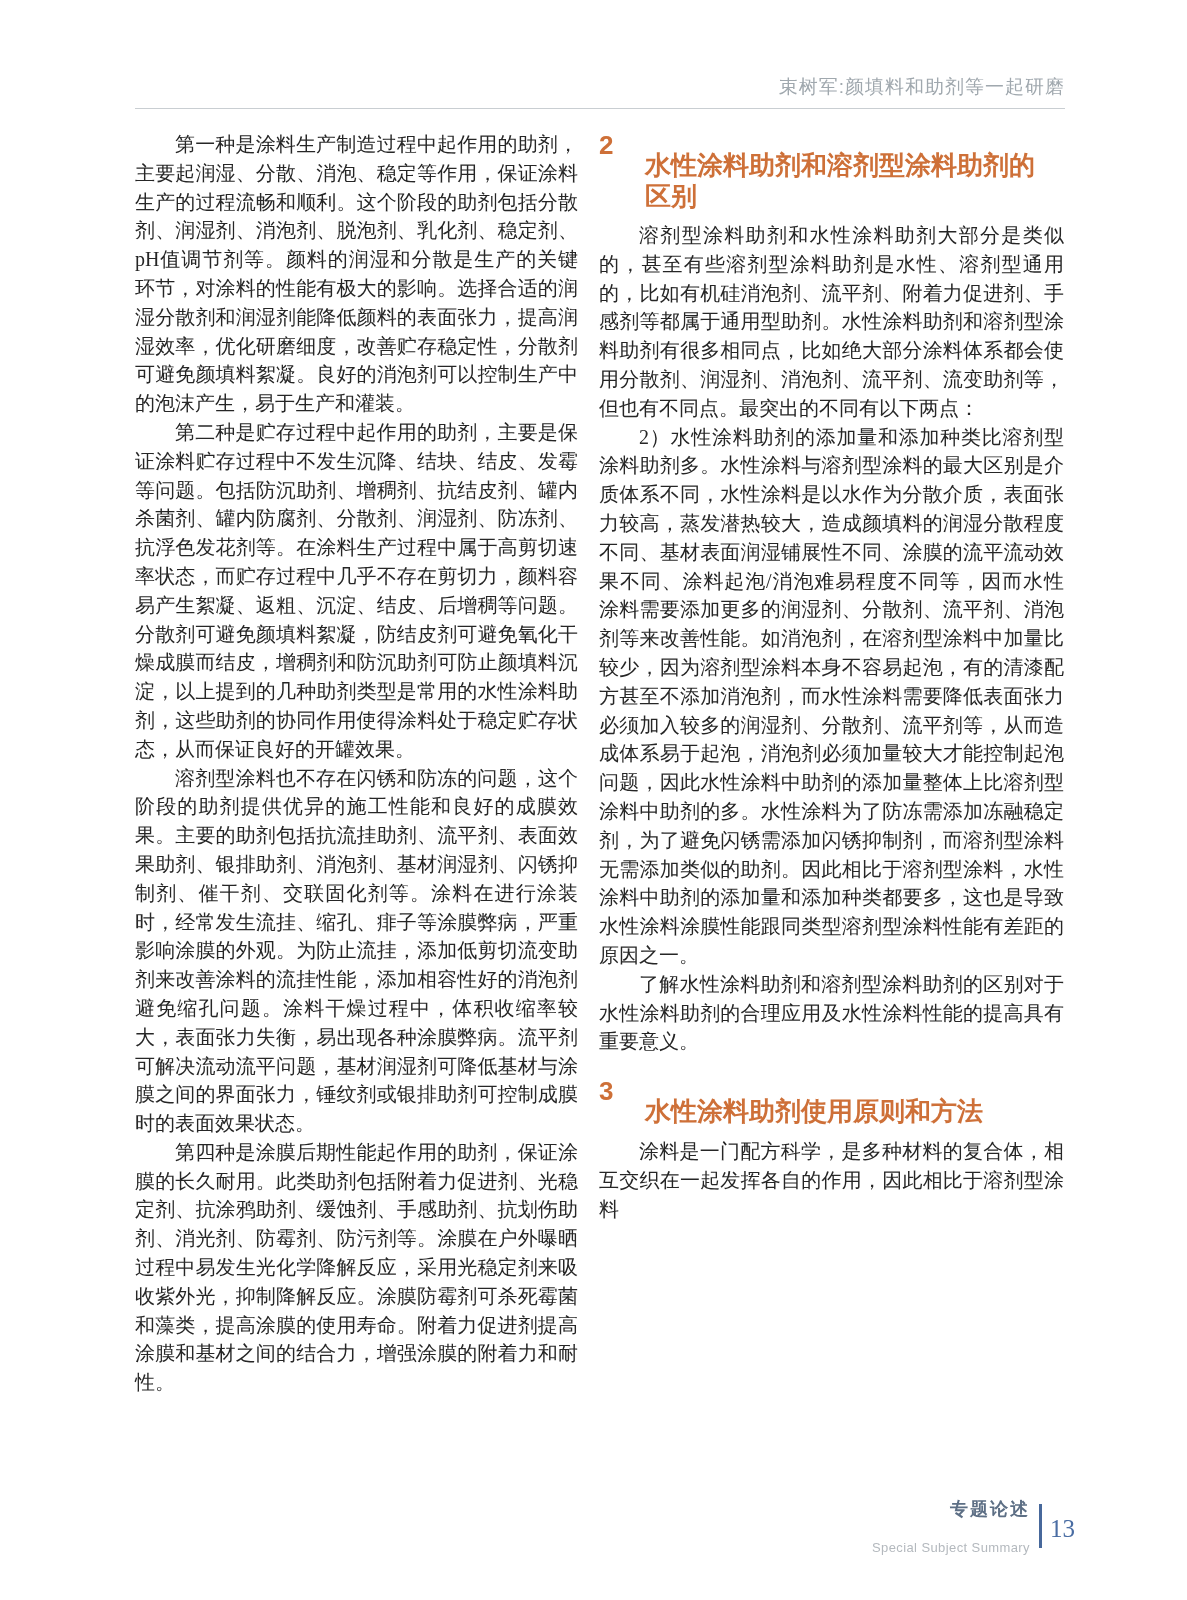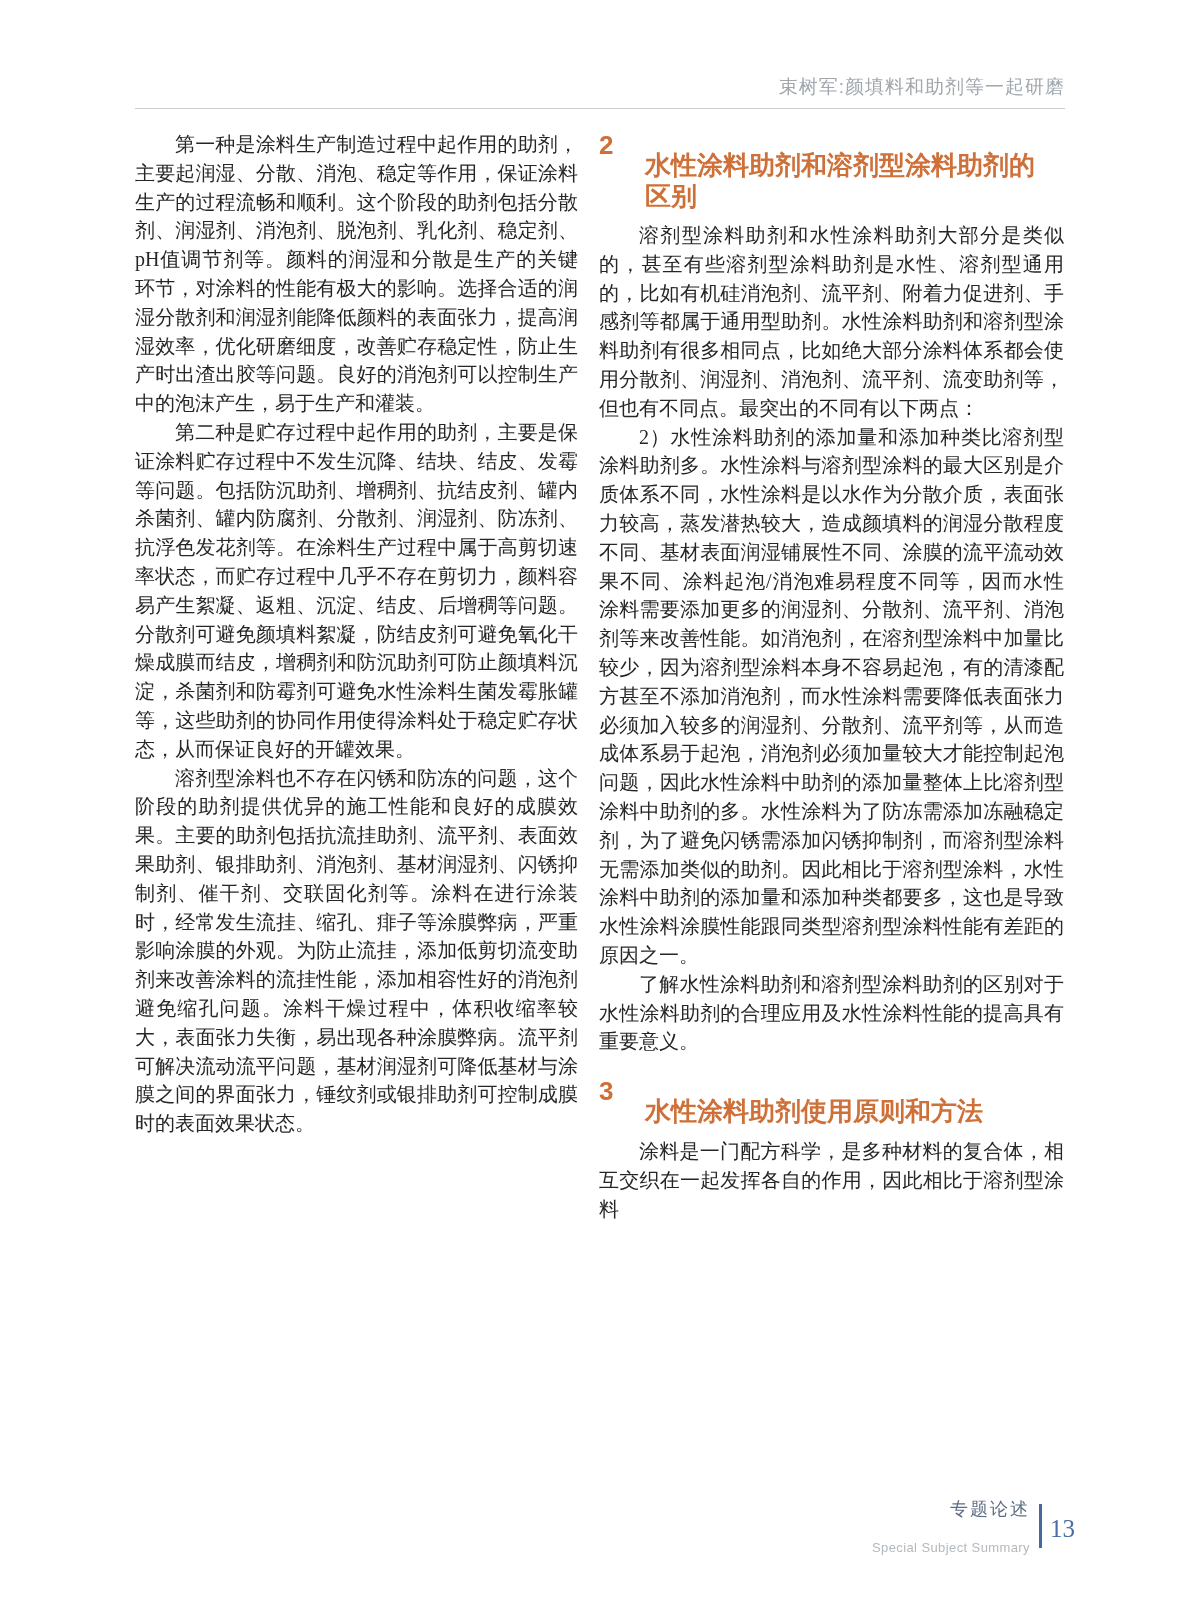--- a/index.html
+++ b/index.html
@@ -75,21 +75,21 @@
   .page-footer {
     position: absolute;
     top: 1497px;
     right: 112px;
     display: flex;
     align-items: center;
   }
   .footer-labels { text-align: right; }
   .footer-label-cn {
     font-family: "Liberation Sans", "DejaVu Sans", sans-serif;
-    font-weight: normal;
+    font-weight: bold;
     font-size: 18px;
     color: #5d6f85;
     letter-spacing: 2px;
   }
   .footer-label-en {
     font-family: "Liberation Sans", "DejaVu Sans", sans-serif;
     font-size: 13px;
     color: #b4b9be;
     margin-top: 19px;
     letter-spacing: 0.4px;
@@ -113,23 +113,24 @@
 <div class="page">
 
   <div class="running-header">
     <div class="running-title">束树军:颜填料和助剂等一起研磨</div>
     <div class="header-rule"></div>
   </div>
 
   <div class="columns">
 
     <section class="col col-left">
-      <p>第一种是涂料生产制造过程中起作用的助剂，主要起润湿、分散、消泡、稳定等作用，保证涂料生产的过程流畅和顺利。这个阶段的助剂包括分散剂、润湿剂、消泡剂、脱泡剂、乳化剂、稳定剂、pH值调节剂等。颜料的润湿和分散是生产的关键环节，对涂料的性能有极大的影响。选择合适的润湿分散剂和润湿剂能降低颜料的表面张力，提高润湿效率，优化研磨细度，改善贮存稳定性，防止生产时出渣出胶等问题。良好的消泡剂可以控制生产中的泡沫产生，易于生产和灌装。</p>
-      <p>第二种是贮存过程中起作用的助剂，主要是保证涂料贮存过程中不发生沉降、结块、结皮、发霉等问题。包括防沉助剂、增稠剂、抗结皮剂、罐内杀菌剂、罐内防腐剂、分散剂、润湿剂、防冻剂、抗浮色发花剂等。在涂料生产过程中属于高剪切速率状态，而贮存过程中几乎不存在剪切力，颜料容易产生絮凝、返粗、沉淀、结皮、后增稠等问题。分散剂可避免颜填料絮凝，防结皮剂可避免氧化干燥成膜而结皮，增稠剂和防沉助剂可防止颜填料沉淀，杀菌剂和防霉剂可避免水性涂料生菌发霉胀罐等，这些助剂的协同作用使得涂料处于稳定贮存状态，从而保证良好的开罐效果。</p>
+      <p>第一种是涂料生产制造过程中起作用的助剂，主要起润湿、分散、消泡、稳定等作用，保证涂料生产的过程流畅和顺利。这个阶段的助剂包括分散剂、润湿剂、消泡剂、脱泡剂、乳化剂、稳定剂、pH值调节剂等。颜料的润湿和分散是生产的关键环节，对涂料的性能有极大的影响。选择合适的润湿分散剂和润湿剂能降低颜料的表面张力，提高润湿效率，优化研磨细度，改善贮存稳定性，分散剂可避免颜填料絮凝。良好的消泡剂可以控制生产中的泡沫产生，易于生产和灌装。</p>
+      <p>第二种是贮存过程中起作用的助剂，主要是保证涂料贮存过程中不发生沉降、结块、结皮、发霉等问题。包括防沉助剂、增稠剂、抗结皮剂、罐内杀菌剂、罐内防腐剂、分散剂、润湿剂、防冻剂、抗浮色发花剂等。在涂料生产过程中属于高剪切速率状态，而贮存过程中几乎不存在剪切力，颜料容易产生絮凝、返粗、沉淀、结皮、后增稠等问题。分散剂可避免颜填料絮凝，防结皮剂可避免氧化干燥成膜而结皮，增稠剂和防沉助剂可防止颜填料沉淀，以上提到的几种助剂类型是常用的水性涂料助剂，这些助剂的协同作用使得涂料处于稳定贮存状态，从而保证良好的开罐效果。</p>
       <p>溶剂型涂料也不存在闪锈和防冻的问题，这个阶段的助剂提供优异的施工性能和良好的成膜效果。主要的助剂包括抗流挂助剂、流平剂、表面效果助剂、银排助剂、消泡剂、基材润湿剂、闪锈抑制剂、催干剂、交联固化剂等。涂料在进行涂装时，经常发生流挂、缩孔、痱子等涂膜弊病，严重影响涂膜的外观。为防止流挂，添加低剪切流变助剂来改善涂料的流挂性能，添加相容性好的消泡剂避免缩孔问题。涂料干燥过程中，体积收缩率较大，表面张力失衡，易出现各种涂膜弊病。流平剂可解决流动流平问题，基材润湿剂可降低基材与涂膜之间的界面张力，锤纹剂或银排助剂可控制成膜时的表面效果状态。</p>
+      <p>第四种是涂膜后期性能起作用的助剂，保证涂膜的长久耐用。此类助剂包括附着力促进剂、光稳定剂、抗涂鸦助剂、缓蚀剂、手感助剂、抗划伤助剂、消光剂、防霉剂、防污剂等。涂膜在户外曝晒过程中易发生光化学降解反应，采用光稳定剂来吸收紫外光，抑制降解反应。涂膜防霉剂可杀死霉菌和藻类，提高涂膜的使用寿命。附着力促进剂提高涂膜和基材之间的结合力，增强涂膜的附着力和耐性。</p>
     </section>
 
     <section class="col col-right">
 
       <h2 class="section-heading h2">
         <span class="sec-num">2</span>
         <span class="sec-title">水性涂料助剂和溶剂型涂料助剂的区别</span>
       </h2>
 
       <p>溶剂型涂料助剂和水性涂料助剂大部分是类似的，甚至有些溶剂型涂料助剂是水性、溶剂型通用的，比如有机硅消泡剂、流平剂、附着力促进剂、手感剂等都属于通用型助剂。水性涂料助剂和溶剂型涂料助剂有很多相同点，比如绝大部分涂料体系都会使用分散剂、润湿剂、消泡剂、流平剂、流变助剂等，但也有不同点。最突出的不同有以下两点：</p>

